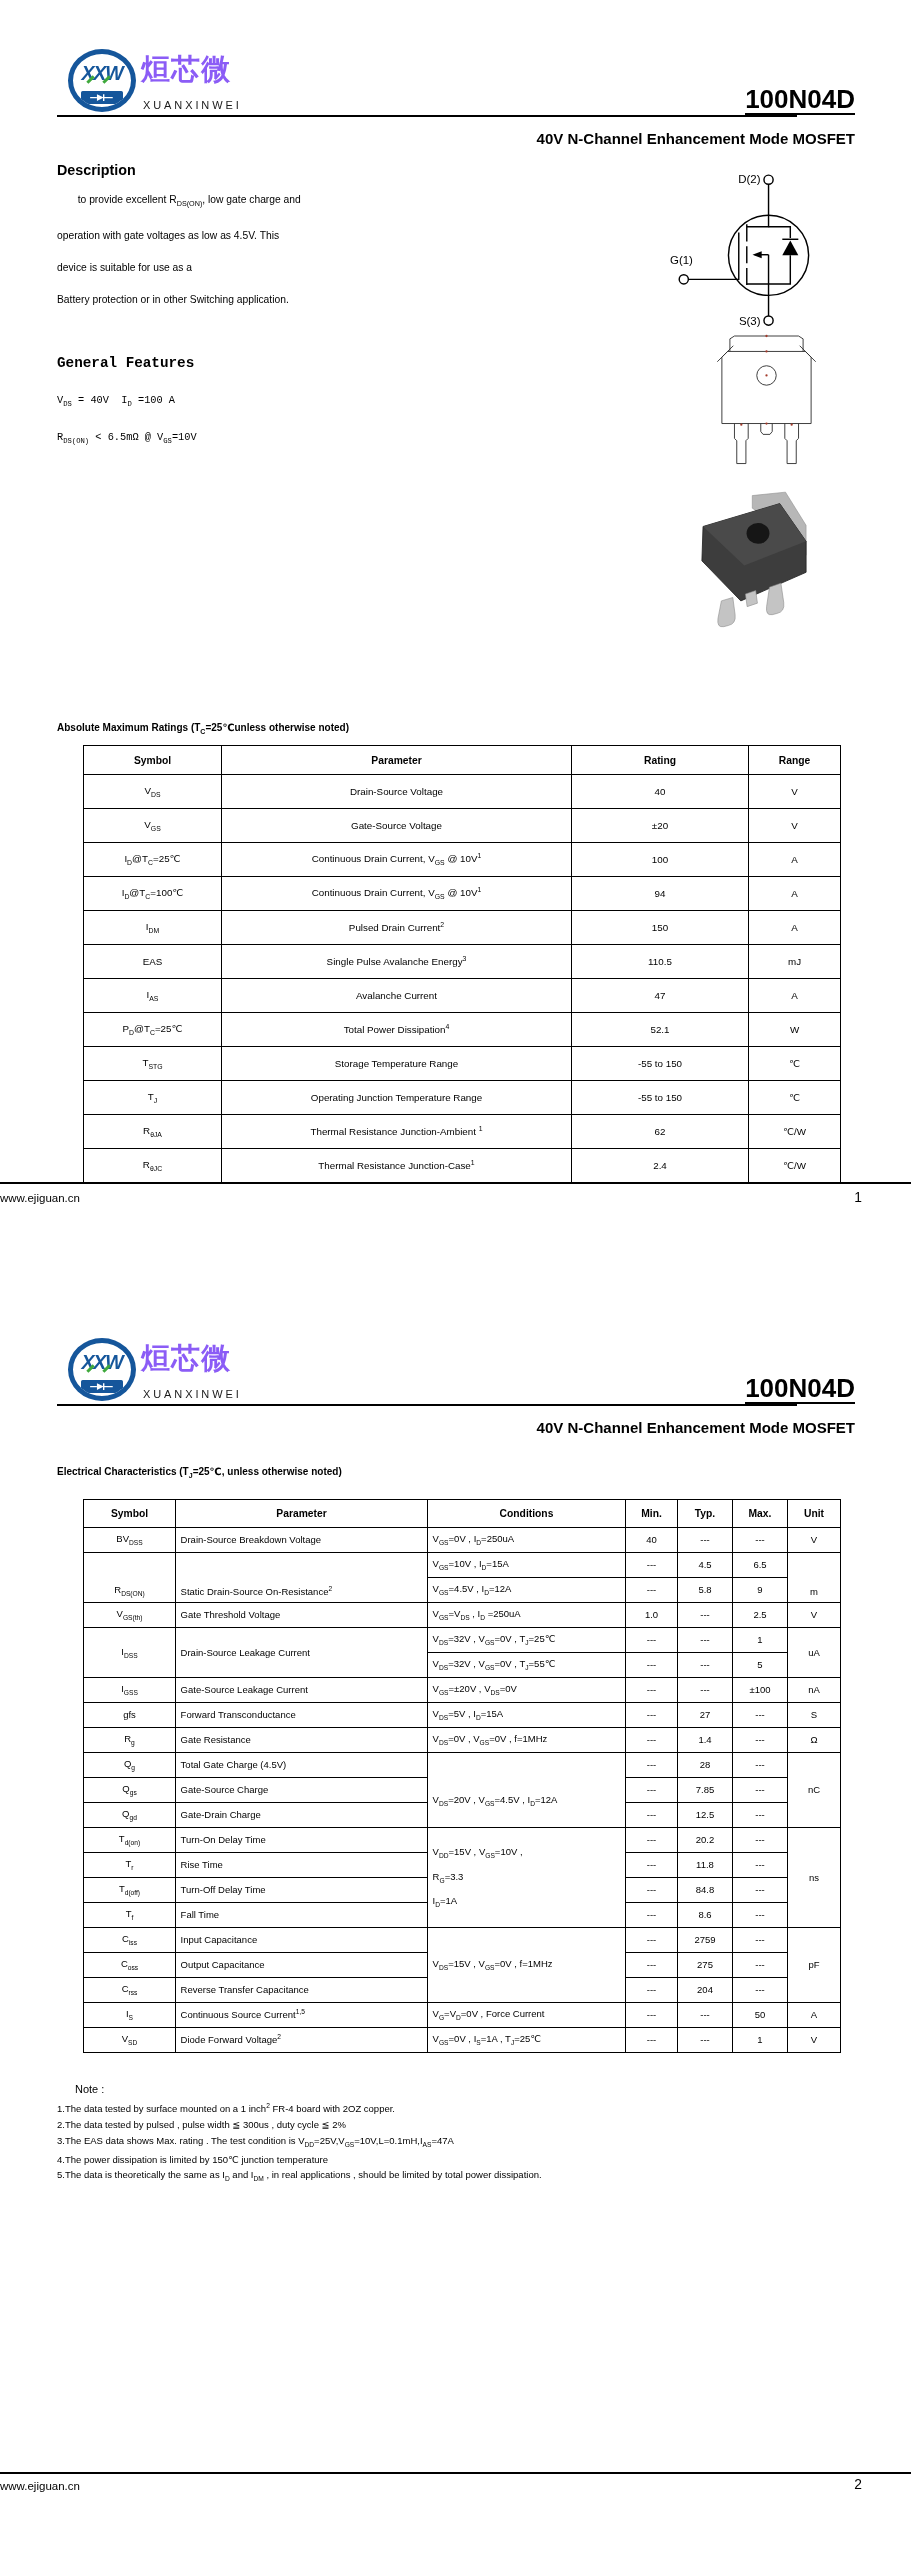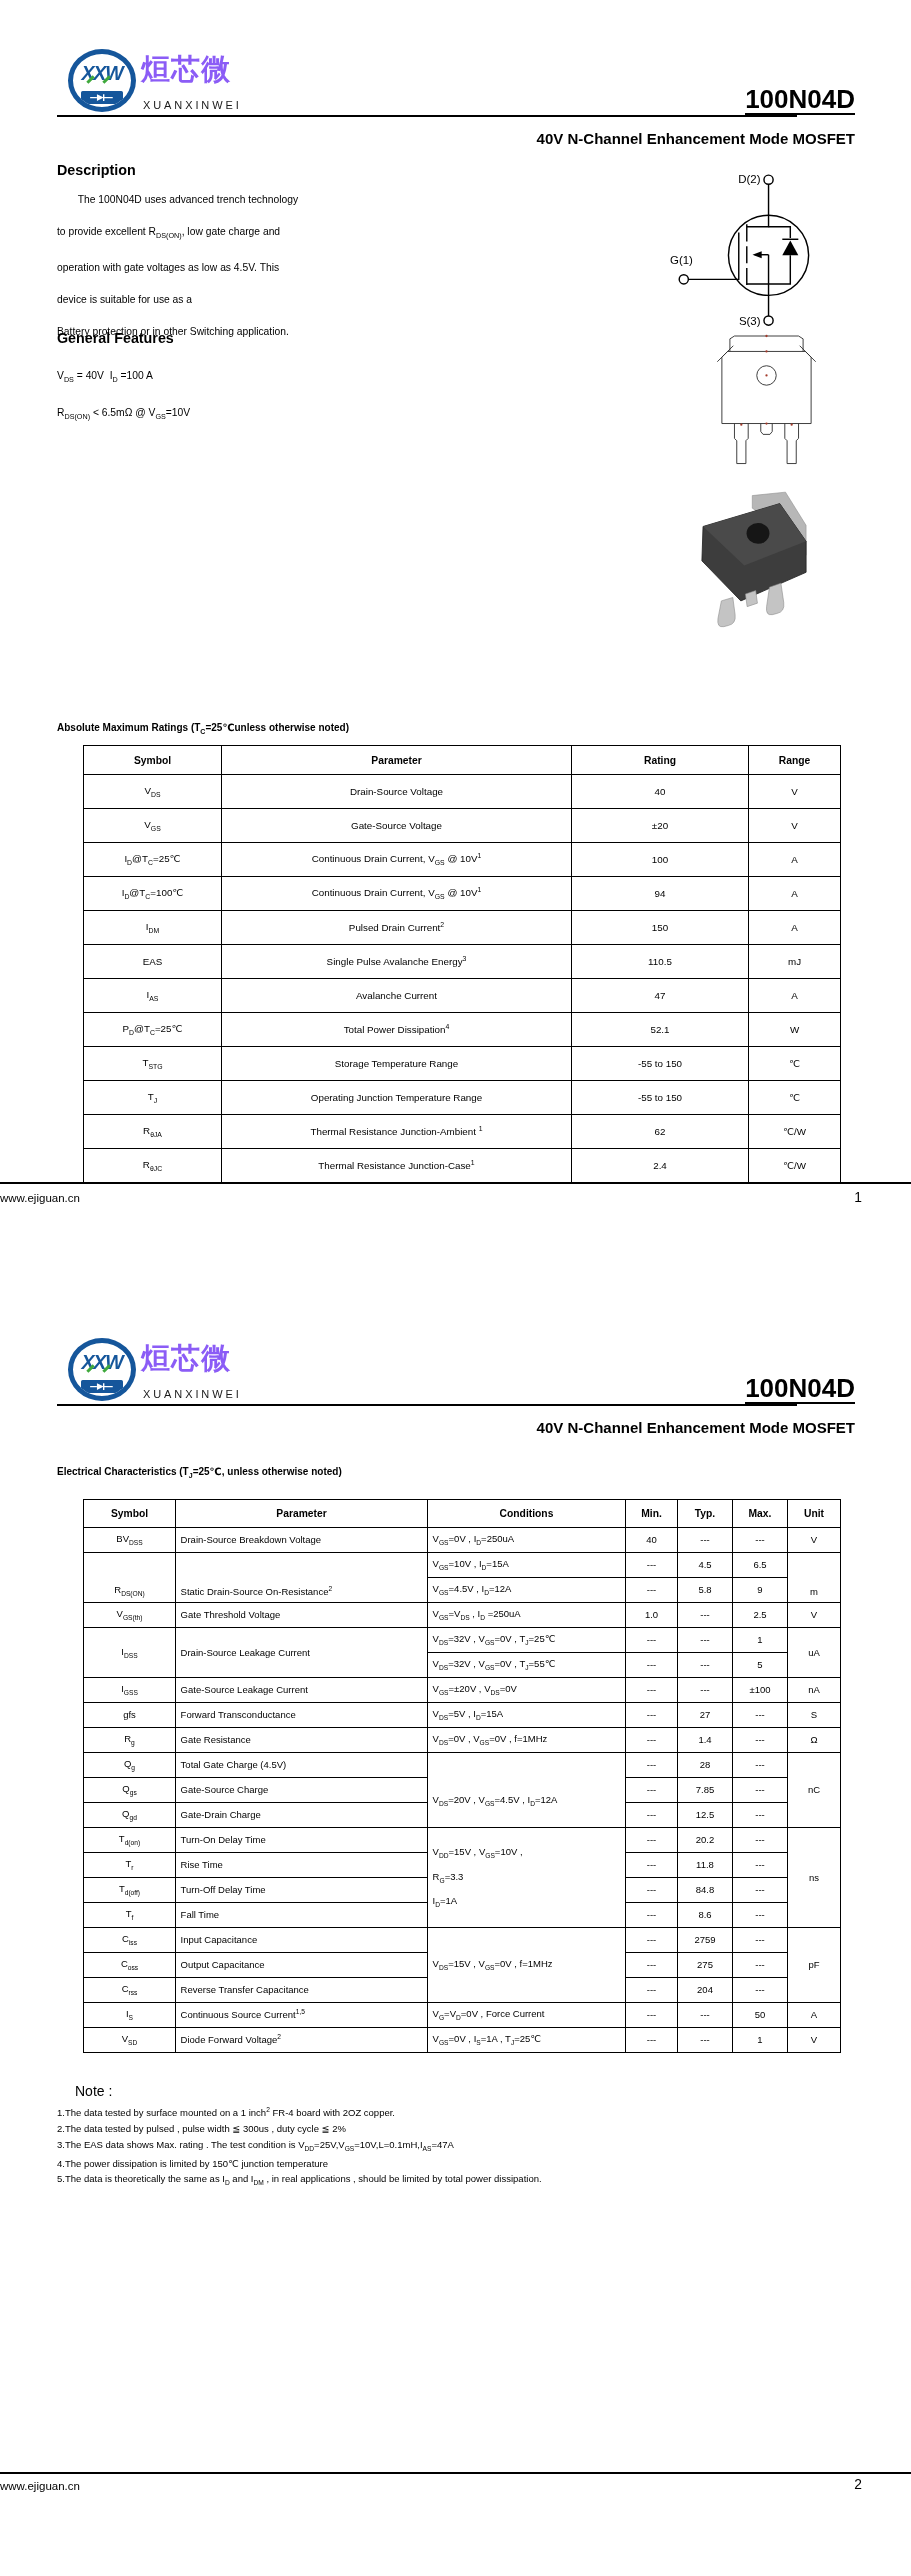--- a/index.html
+++ b/index.html
@@ -51,21 +51,21 @@
   #elec-table thead tr{height:27.5px;}
   #elec-table tbody tr{height:25px;}
   #elec-table td{font-size:9.5px;}
   .dtable td.l{text-align:left;padding-left:4.6px;}
   .dtable td.b{vertical-align:bottom;padding-bottom:4.6px;}
   .dtable td.vb{vertical-align:bottom;padding-bottom:19.5px;}
   .dtable td.ml{line-height:2.55;}
   .table-heading{font-size:10px;font-weight:bold;white-space:nowrap;}
 
   
-  .note-h{font-size:14px;padding-left:18px;}
+  .note-h{font-size:11px;padding-left:18px;}
   .note-lines{margin-top:3.4px;font-size:9.5px;}
   .note-lines div{line-height:15.5px;white-space:nowrap;}
 
   
   .frule{height:2.3px;background:#000;}
   .furl{font-size:11.5px;text-align:left;width:100%;}
   .fpage{font-size:13.8px;}
 </style>
 </head>
 <body>
@@ -89,29 +89,28 @@
     <div class="logo-cn">烜芯微</div>
     <div class="logo-en">XUANXINWEI</div>
   </div>
   <div class="abs part-title" style="right:56px;top:86px;">100N04D</div>
   <div class="abs hrule" style="left:57px;width:740px;top:115px;"></div>
   <div class="abs subtitle" style="right:56px;top:130px;">40V N-Channel Enhancement Mode MOSFET</div>
 
   <div class="abs" style="left:57px;top:162px;width:459px;">
     <h2 class="sec-h">Description</h2>
     <div class="desc-lines">
-        <div>The 100N04D uses advanced trench technology</div>
         <div>to provide excellent R<sub>DS(ON)</sub>, low gate charge and</div>
         <div>operation with gate voltages as low as 4.5V. This</div>
         <div>device is suitable for use as a</div>
         <div>Battery protection or in other Switching application.</div>
       </div>
   </div>
 
-  <div class="abs" style="left:57px;top:330px;width:459px;">
+  <div class="abs" style="left:57px;top:355px;width:459px;font-family:Liberation Mono, monospace;">
     <h2 class="sec-h">General Features</h2>
     <div class="feat-lines">
         <div>V<sub>DS</sub> = 40V&nbsp;&nbsp;I<sub>D</sub> =100 A</div>
         <div>R<sub>DS(ON)</sub> &lt; 6.5mΩ @ V<sub>GS</sub>=10V</div>
       </div>
   </div>
 
 
   <svg class="abs" style="left:654px;top:169px;" width="189" height="164" viewBox="0 0 330 285">
     <g stroke="#000" stroke-width="2.5" fill="none">

